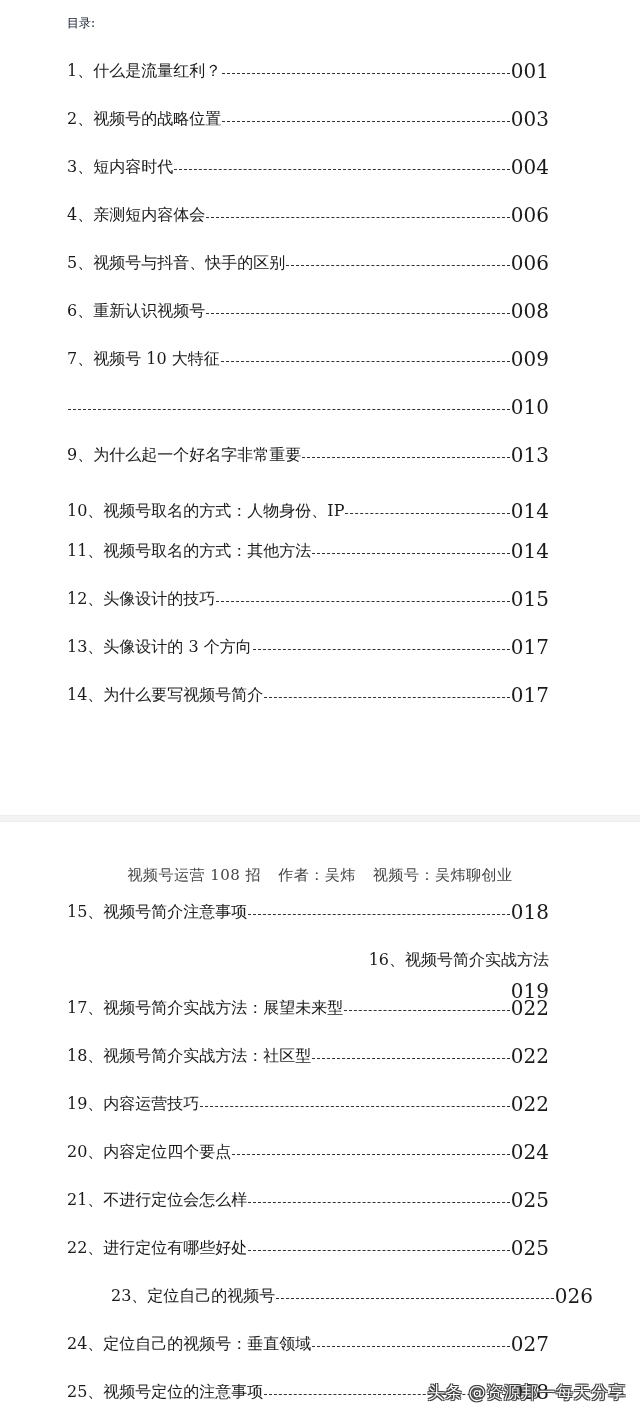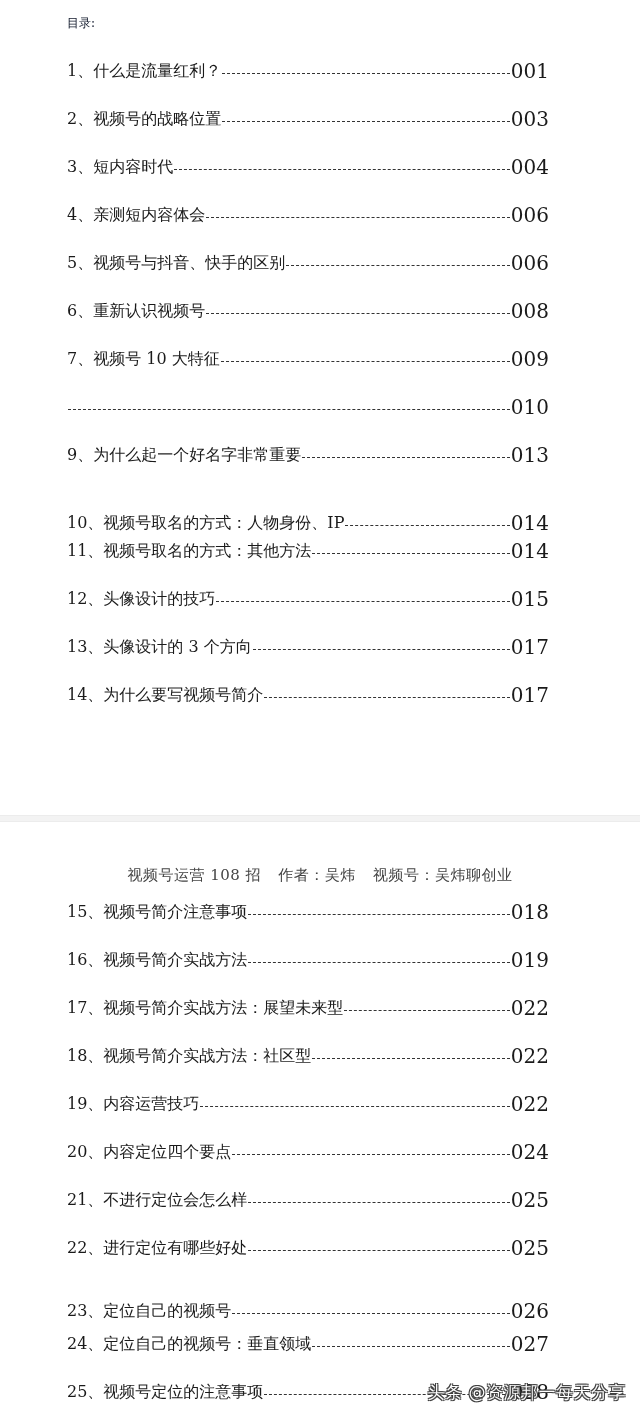--- a/index.html
+++ b/index.html
@@ -86,21 +86,21 @@
       </div>
       <div class="toc-row" style="top: 396px;">
         <span class="toc-leader"></span>
         <span class="toc-page">010</span>
       </div>
       <div class="toc-row" style="top: 444px;">
         <span class="toc-label">9、为什么起一个好名字非常重要</span>
         <span class="toc-leader"></span>
         <span class="toc-page">013</span>
       </div>
-      <div class="toc-row" style="top: 512px;">
+      <div class="toc-row" style="top: 500px;">
         <span class="toc-label">10、视频号取名的方式：人物身份、IP</span>
         <span class="toc-leader"></span>
         <span class="toc-page">014</span>
       </div>
       <div class="toc-row" style="top: 540px;">
         <span class="toc-label">11、视频号取名的方式：其他方法</span>
         <span class="toc-leader"></span>
         <span class="toc-page">014</span>
       </div>
       <div class="toc-row" style="top: 588px;">
@@ -128,21 +128,21 @@
     <span>视频号运营 108 招</span>
     <span>作者：吴炜</span>
     <span>视频号：吴炜聊创业</span>
   </div>
   <div id="p2-list">
       <div class="toc-row" style="top: 79px;">
         <span class="toc-label">15、视频号简介注意事项</span>
         <span class="toc-leader"></span>
         <span class="toc-page">018</span>
       </div>
-      <div class="toc-row" style="top: 127px;">
+      <div class="toc-row" style="top: 127px; flex-direction: column;">
         <span class="toc-label">16、视频号简介实战方法</span>
         <span class="toc-leader"></span>
         <span class="toc-page">019</span>
       </div>
       <div class="toc-row" style="top: 175px;">
         <span class="toc-label">17、视频号简介实战方法：展望未来型</span>
         <span class="toc-leader"></span>
         <span class="toc-page">022</span>
       </div>
       <div class="toc-row" style="top: 223px;">
@@ -163,21 +163,21 @@
       <div class="toc-row" style="top: 367px;">
         <span class="toc-label">21、不进行定位会怎么样</span>
         <span class="toc-leader"></span>
         <span class="toc-page">025</span>
       </div>
       <div class="toc-row" style="top: 415px;">
         <span class="toc-label">22、进行定位有哪些好处</span>
         <span class="toc-leader"></span>
         <span class="toc-page">025</span>
       </div>
-      <div class="toc-row" style="top: 478px;">
+      <div class="toc-row" style="top: 463px; margin-left: 44px;">
         <span class="toc-label">23、定位自己的视频号</span>
         <span class="toc-leader"></span>
         <span class="toc-page">026</span>
       </div>
       <div class="toc-row" style="top: 511px;">
         <span class="toc-label">24、定位自己的视频号：垂直领域</span>
         <span class="toc-leader"></span>
         <span class="toc-page">027</span>
       </div>
       <div class="toc-row" style="top: 559px;">

